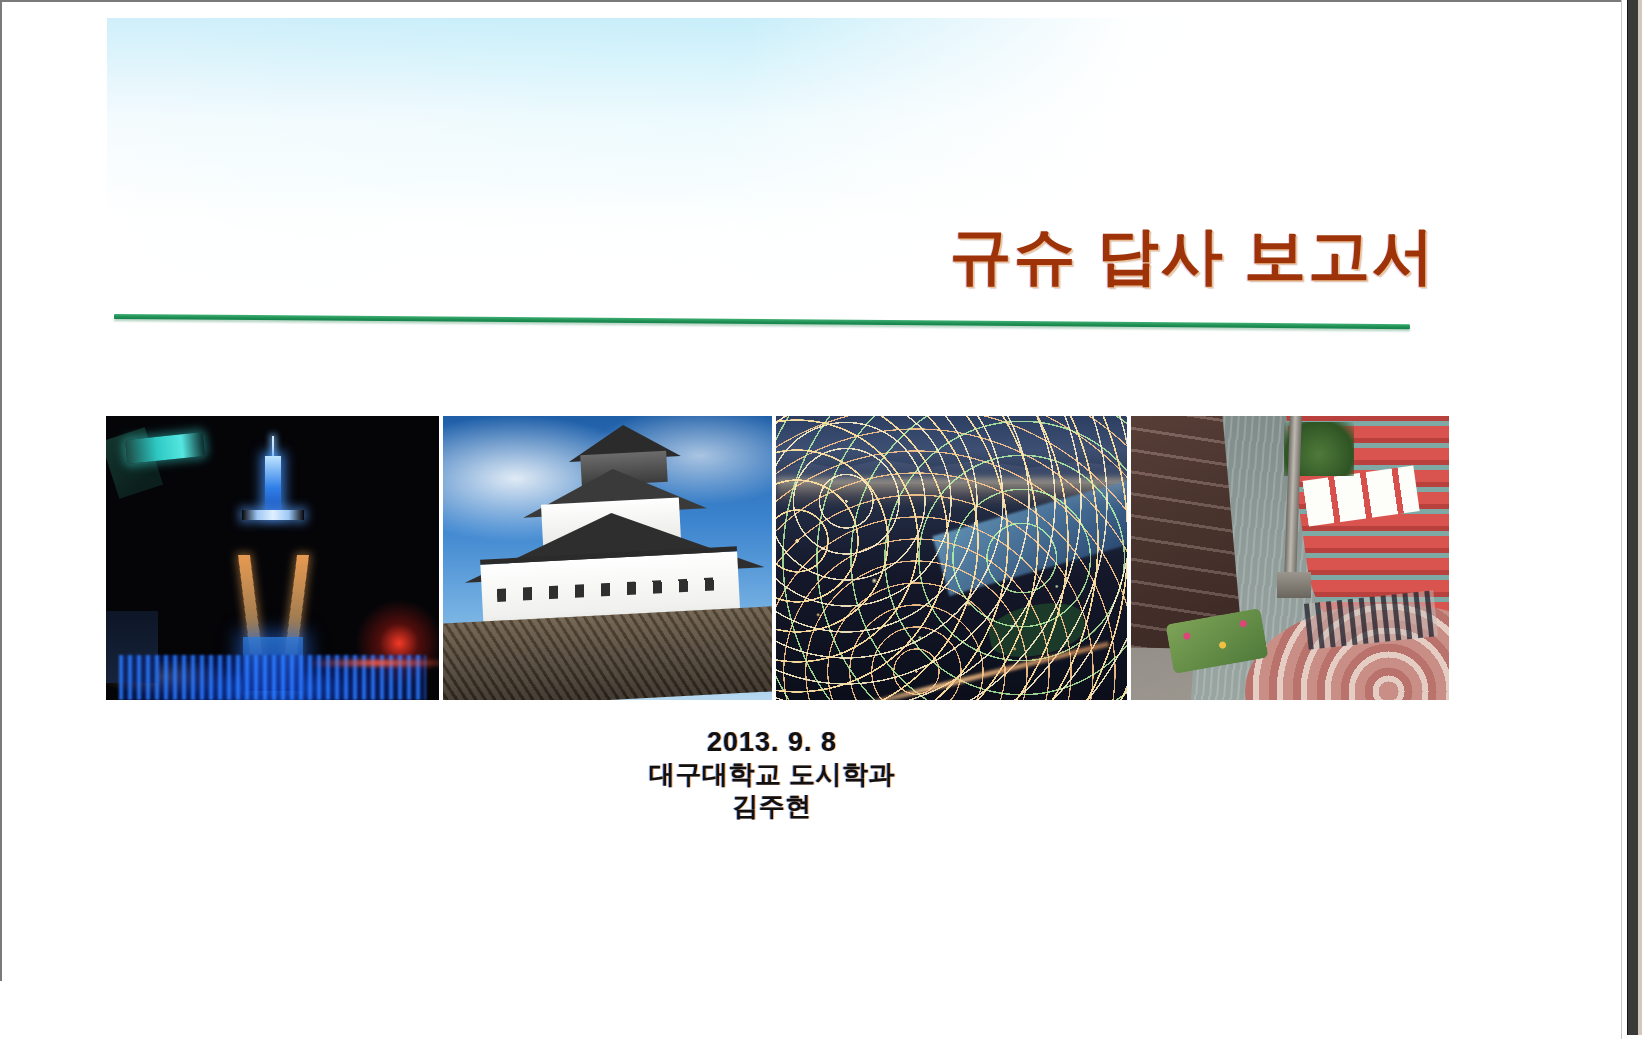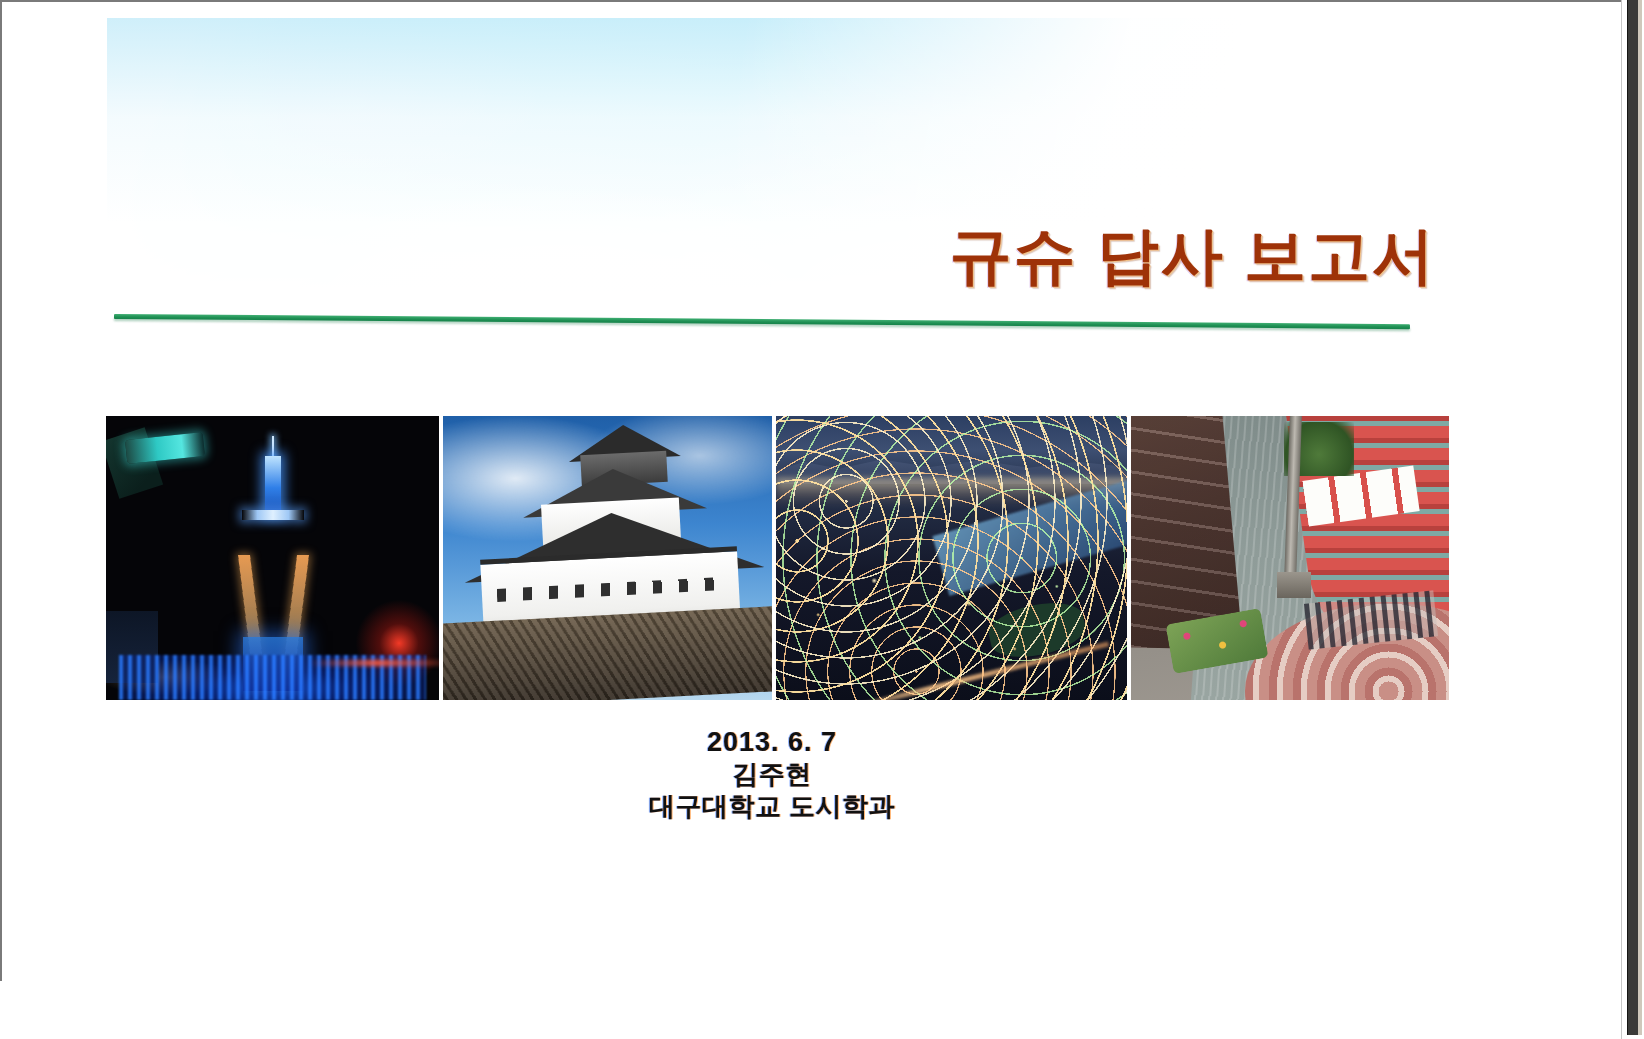--- a/index.html
+++ b/index.html
@@ -561,23 +561,23 @@
         <div class="pole"></div>
         <div class="pole-base"></div>
         <div class="plaza"></div>
         <div class="flowers"></div>
         <div class="crowd"></div>
       </div>
 
     </div>
 
     <div class="footer">
-      <div class="line-date">2013. 6. 7</div>
+      <div class="line-date">2013. 9. 8</div>
+      <div>대구대학교  도시학과</div>
       <div>김주현</div>
-      <div>대구대학교  도시학과</div>
     </div>
 
   </div>
 </div>
 
 <div class="scroll-strip">
   <div class="scroll-thumb"></div>
   <div class="scroll-inner"></div>
 </div>
 

